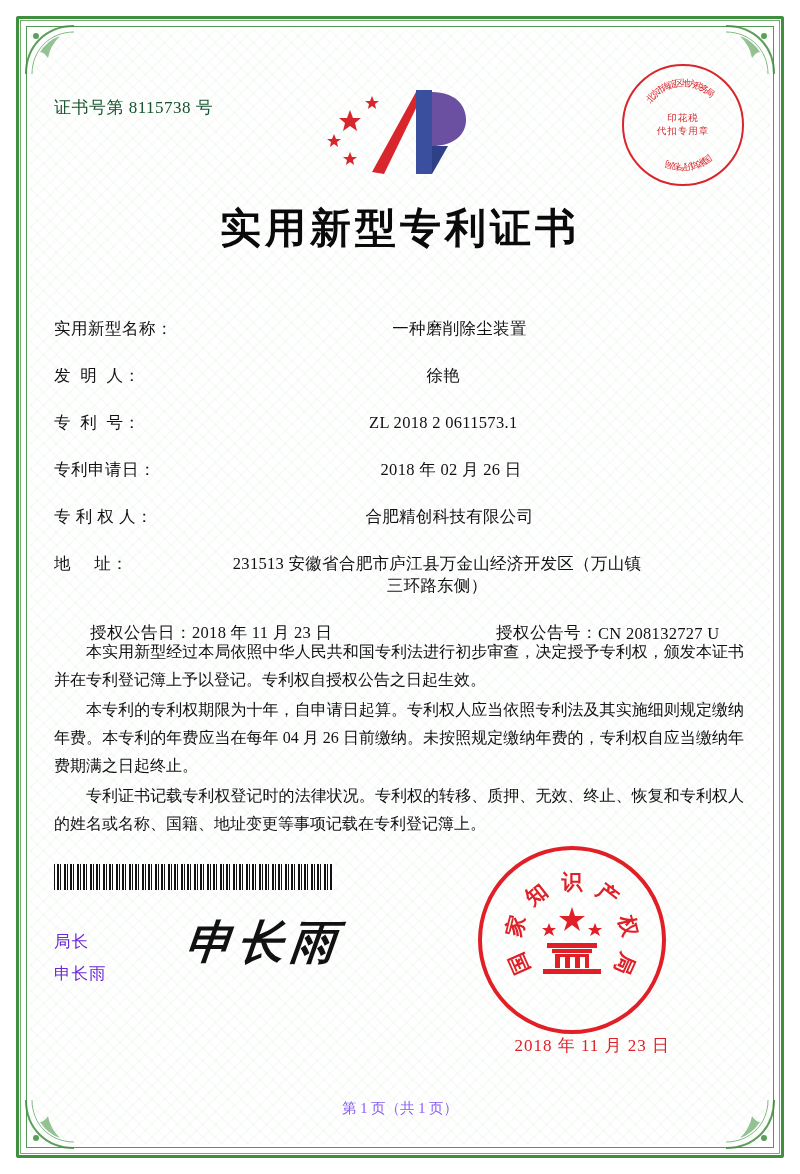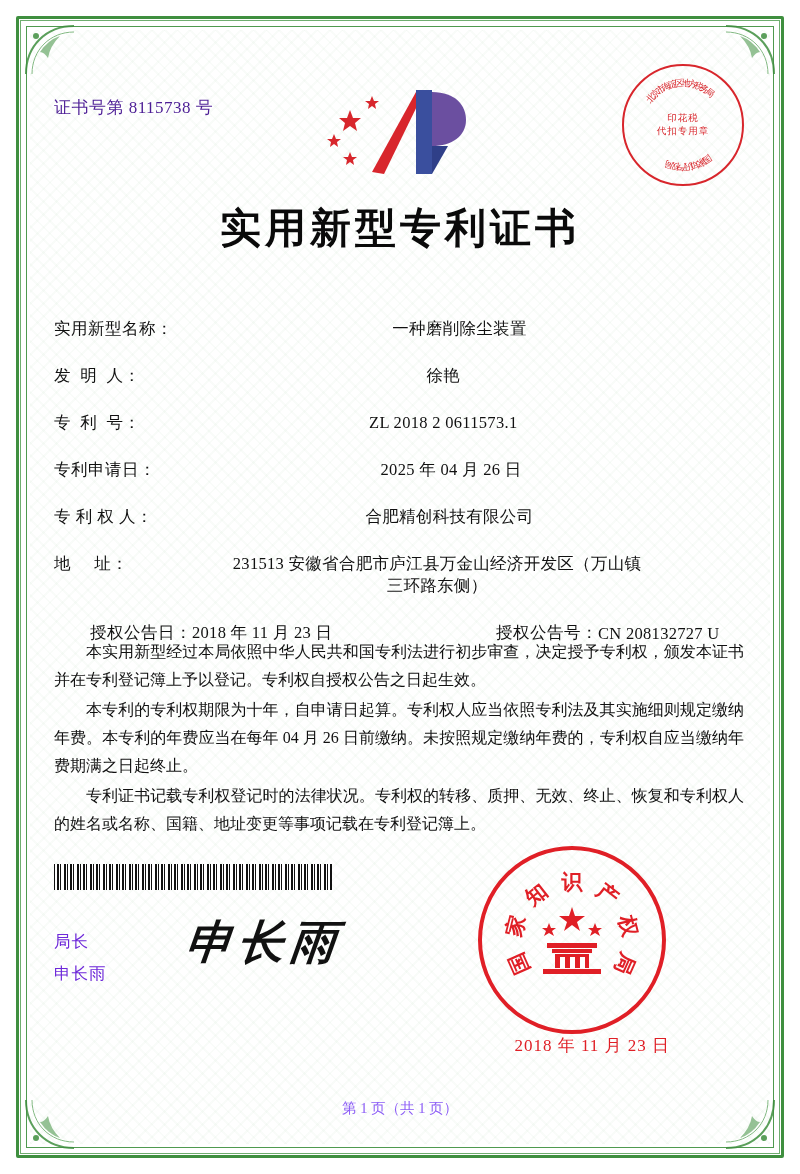--- a/index.html
+++ b/index.html
@@ -65,21 +65,21 @@
     position: absolute;
     left: 46px; top: 46px; right: 46px; bottom: 46px;
   }
 
   
   .cert-no {
     position: absolute;
     left: 8px;
     top: 50px;
     font-size: 17px;
-    color: #4c1d95;
+    color: #14532d;
     letter-spacing: .5px;
   }
   .logo {
     position: absolute;
     left: 50%;
     top: 30px;
     transform: translateX(-50%);
     width: 160px;
     height: 110px;
   }
@@ -381,21 +381,21 @@
         <div class="field-value">徐艳</div>
       </div>
 
       <div class="field-row">
         <div class="field-label">专  利  号：</div>
         <div class="field-value">ZL 2018 2 0611573.1</div>
       </div>
 
       <div class="field-row">
         <div class="field-label">专利申请日：</div>
-        <div class="field-value">2025 年 04 月 26 日</div>
+        <div class="field-value">2018 年 02 月 26 日</div>
       </div>
 
       <div class="field-row">
         <div class="field-label">专 利 权 人：</div>
         <div class="field-value">合肥精创科技有限公司</div>
       </div>
 
       <div class="field-row">
         <div class="field-label">地     址：</div>
         <div class="field-value">

